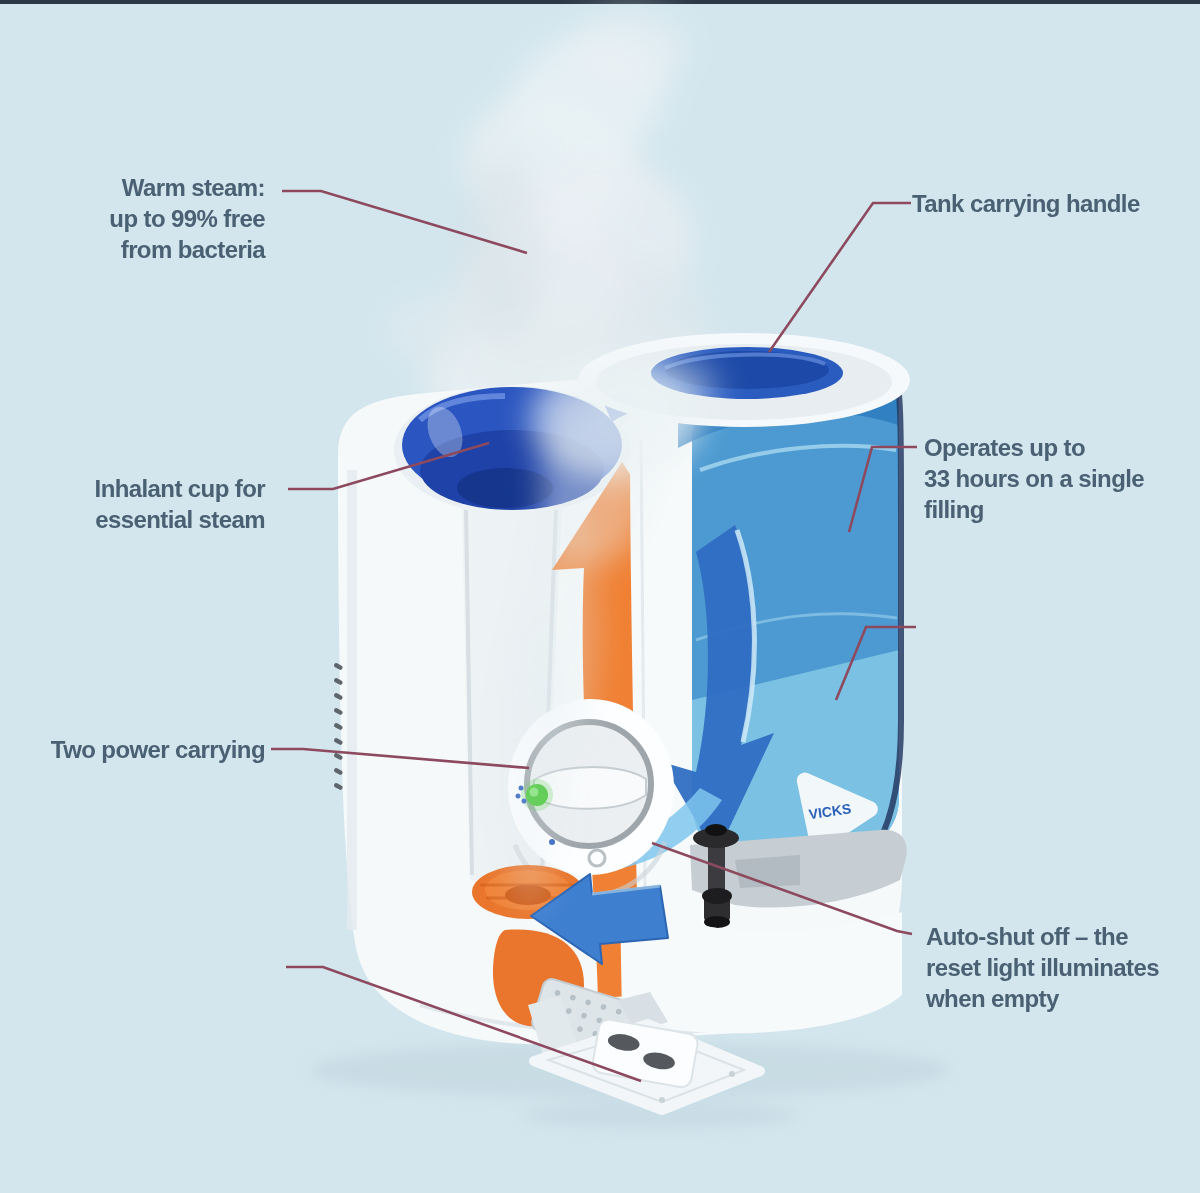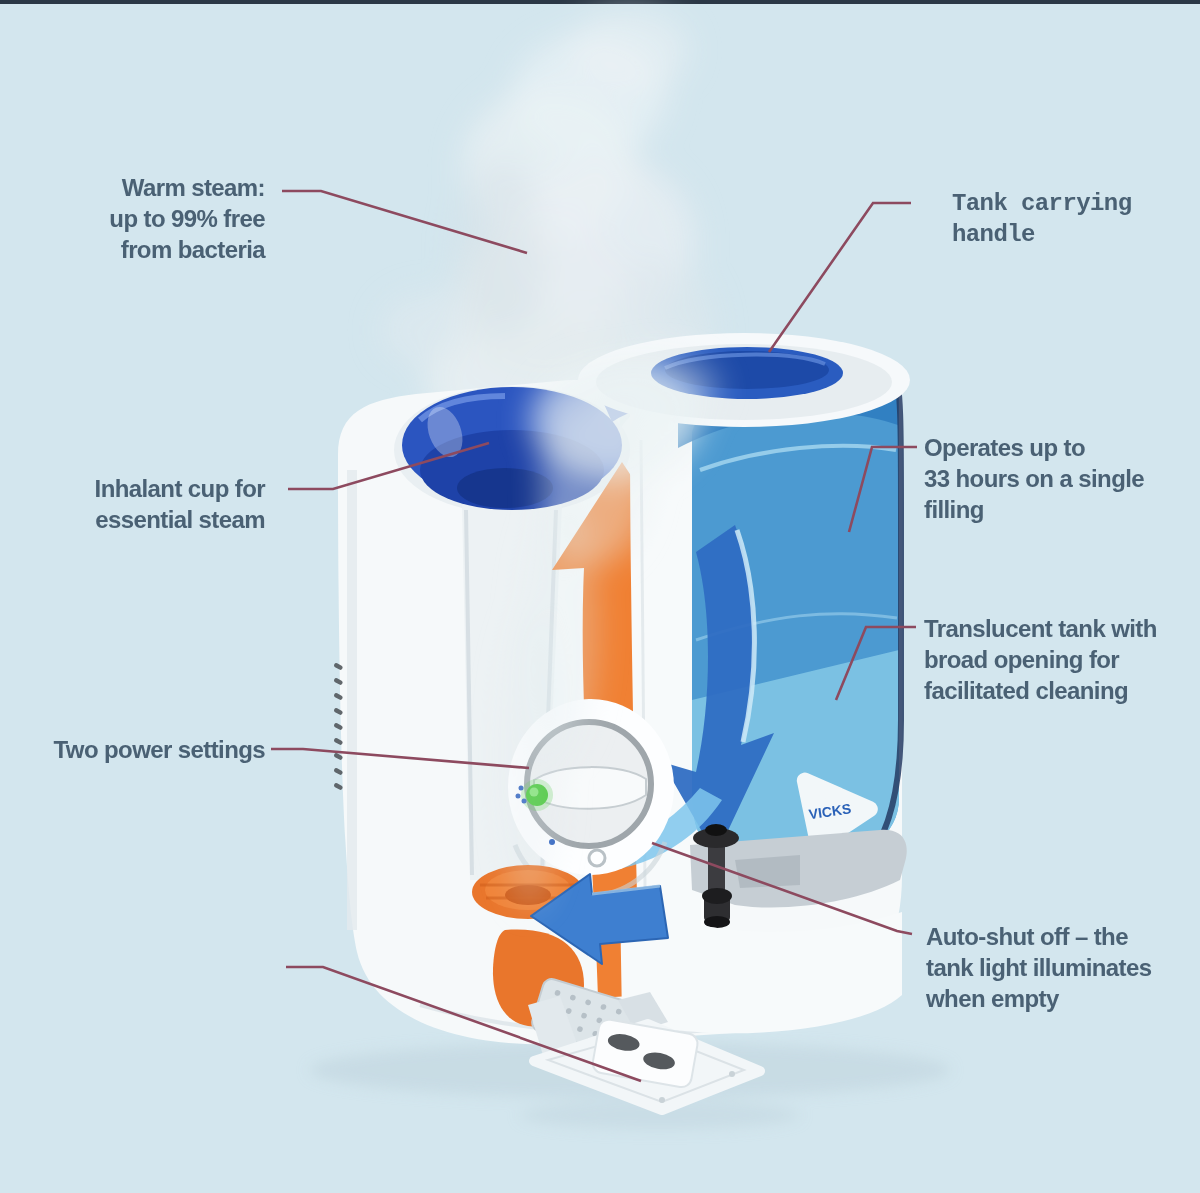--- a/index.html
+++ b/index.html
@@ -230,33 +230,30 @@
       <polyline points="271,749 303,749 529,768"></polyline>
       <polyline points="652,843 897,931 912,934"></polyline>
       <polyline points="286,967 323,967 641,1081"></polyline>
     </g>
   </svg>
 
   <div class="label right-al" style="right:935px;top:172px;">Warm steam:
 up to 99% free
 from bacteria</div>
 
-  <div class="label" style="left:952px;top:188px;font-family:Liberation Mono, monospace;">Tank carrying handle</div>
+  <div class="label" style="left:912px;top:188px;">Tank carrying handle</div>
 
   <div class="label right-al" style="right:935px;top:473px;">Inhalant cup for
 essential steam</div>
 
   <div class="label" style="left:924px;top:432px;">Operates up to
 33 hours on a single
 filling</div>
 
-  <div class="label" style="left:924px;top:613px;">Translucent tank with
-broad opening for
-facilitated cleaning</div>
-
-  <div class="label right-al" style="right:935px;top:734px;">Two power settings</div>
+
+  <div class="label right-al" style="right:935px;top:734px;">Two power carrying</div>
 
   <div class="label" style="left:926px;top:921px;">Auto-shut off – the
-tank light illuminates
+reset light illuminates
 when empty</div>
 
 
 </div>
 
 </body></html>

